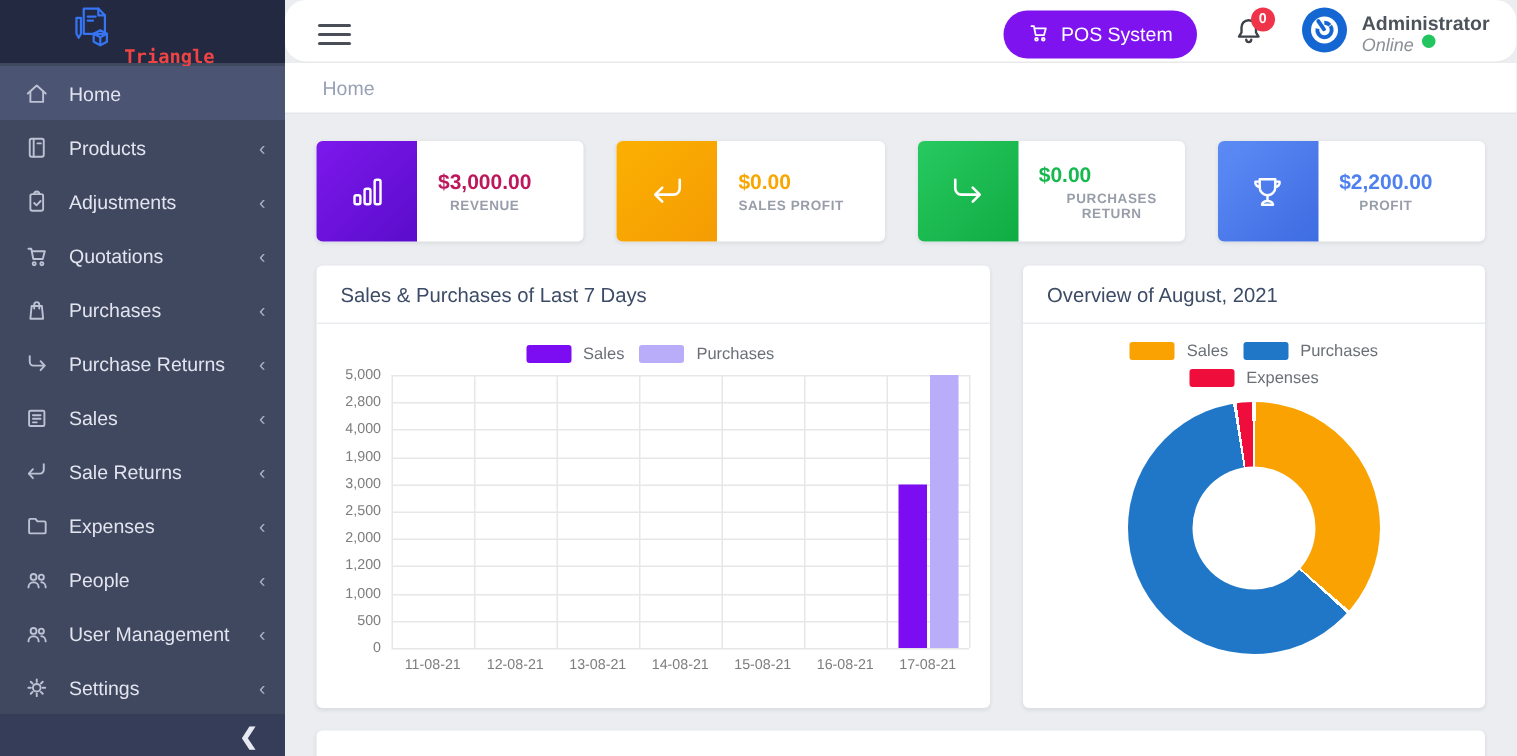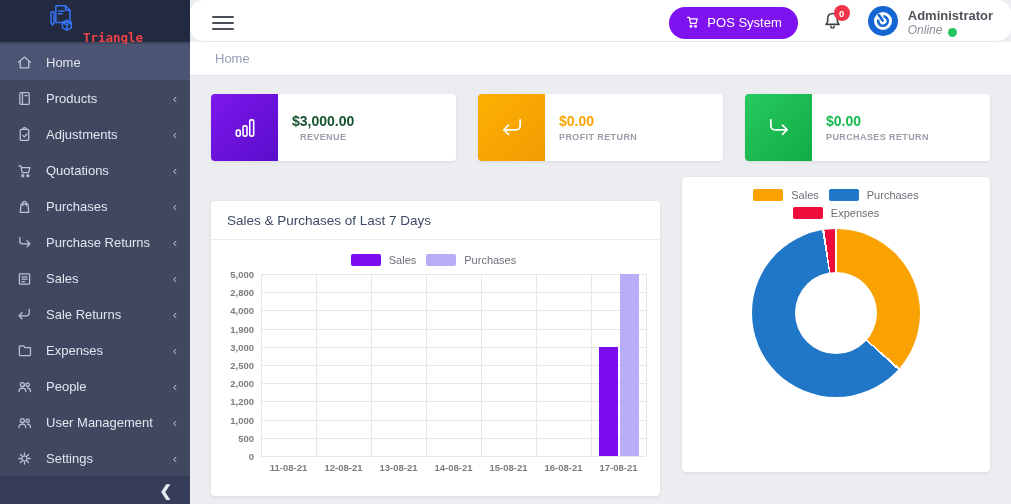--- a/index.html
+++ b/index.html
@@ -36,21 +36,21 @@
     color:#fff; font-size:13px; border:none; border-radius:16px;
     padding:7px 16px; cursor:pointer; }
   .bell-wrap { position:relative; cursor:pointer; color:#3c4248; }
   .badge { position:absolute; top:-5px; right:-7px; min-width:16px; height:16px;
     background:#ef3349; color:#fff; font-size:9.5px; font-weight:bold;
     border-radius:8px; display:flex; align-items:center; justify-content:center;
     padding:0 4px; }
   .user { display:flex; align-items:center; gap:9px; }
   .uname { font-size:13px; font-weight:bold; color:#4c535b; line-height:1.2; }
   .ustatus { font-size:12px; font-style:italic; color:#8a9098; display:flex;
-    align-items:flex-end; gap:6px; }
+    align-items:flex-start; gap:6px; }
   .dot { width:9px; height:9px; border-radius:50%; background:#22c55e; }
 
   .crumb-bar { height:34px; background:#fff; border-bottom:1px solid #e4e6e9;
     display:flex; align-items:center; padding-left:25px; }
   .crumb { font-size:13px; color:#97a0b4; }
 
   .content { padding:18px 21px 0 21px; }
 
   
   .stats-row { display:flex; gap:22px; }
@@ -61,32 +61,32 @@
   .stat-txt { padding-left:14px; }
   .stat-amt { font-size:14px; font-weight:bold; margin-bottom:3px; }
   .stat-lbl { font-size:9px; font-weight:bold; letter-spacing:.4px;
     color:#989ea9;text-align:center; }
 
   
   .charts-row { display:flex; gap:22px; margin-top:16px; }
   .card { background:#fff; border-radius:4px; box-shadow:0 1px 3px rgba(40,50,70,.10); }
   .card-hd { padding:12px 16px 11px; border-bottom:1px solid #e9ebee;
     font-size:13.5px; color:#3d4c66; }
-  .bar-card { flex:0 0 449px; height:295px;margin-top:24px; }
+  .bar-card { flex:0 0 449px; height:295px; }
   .pie-card { flex:1 1 auto; height:295px; }
 
   .legend { display:flex; justify-content:center; align-items:center;
     gap:10px; flex-wrap:wrap; }
   .leg-item { display:flex; align-items:center; gap:8px; font-size:11px;
     color:#6b6f76; }
   .leg-sw { width:30px; height:12px; border-radius:2px; }
 
   .bar-body { padding:14px 14px 0 10px; }
   .bar-legend { margin-bottom:8px; }
-  .chart-area { display:flex; height:206px;font-weight:bold; }
+  .chart-area { display:flex; height:206px; }
   .y-axis { width:40px; position:relative; margin-bottom:24px; }
   .y-tick { position:absolute; right:7px; transform:translateY(-50%);
     font-size:9.5px; color:#7d7d7d; }
   .plot { flex:1 1 auto; position:relative; margin-bottom:24px; }
   .gl-h { position:absolute; left:0; right:0; height:1px; background:#e7e7e7; }
   .gl-v { position:absolute; top:0; bottom:0; width:1px; background:#e7e7e7; }
   .x-lbl { position:absolute; top:calc(100% + 6px); transform:translateX(-50%);
     font-size:9.5px; color:#7d7d7d; white-space:nowrap; }
   .bar-group { position:absolute; bottom:0; display:flex; align-items:flex-end;
     gap:2px; transform:translateX(-50%); }
@@ -311,46 +311,61 @@
     <div class="stats-row">
         <div class="stat-card">
           <div class="stat-ic" style="background:linear-gradient(135deg,#7d18ec,#5a0ccb);">
             <svg width="26" height="26" viewBox="0 0 24 24" fill="none" stroke="currentColor" stroke-width="1.5" stroke-linecap="round" stroke-linejoin="round">
               <rect x="4" y="14" width="3.6" height="5.5" rx="1.2"></rect>
               <rect x="10.2" y="10" width="3.6" height="9.5" rx="1.2"></rect>
               <rect x="16.4" y="4.5" width="3.6" height="15" rx="1.2"></rect>
             </svg>
           </div>
           <div class="stat-txt">
-            <div class="stat-amt" style="color:#14532d;">$3,000.00</div>
+            <div class="stat-amt" style="color:#be185d;">$3,000.00</div>
             <div class="stat-lbl">REVENUE</div>
           </div>
         </div>
         <div class="stat-card">
           <div class="stat-ic" style="background:linear-gradient(135deg,#fcb001,#f49c04);">
             <svg width="28" height="28" viewBox="0 0 24 24" fill="none" stroke="currentColor" stroke-width="1.5" stroke-linecap="round" stroke-linejoin="round">
               <path d="M19 5 v5 a3.5 3.5 0 0 1 -3.5 3.5 H5.5"></path>
               <path d="M9 9.5 l-4 4 4 4"></path>
             </svg>
           </div>
           <div class="stat-txt">
             <div class="stat-amt" style="color:#f9a602;">$0.00</div>
-            <div class="stat-lbl">PROFIT RETURN</div>
+            <div class="stat-lbl">SALES PROFIT</div>
           </div>
         </div>
         <div class="stat-card">
           <div class="stat-ic" style="background:linear-gradient(135deg,#27ca60,#10ab43);">
             <svg width="28" height="28" viewBox="0 0 24 24" fill="none" stroke="currentColor" stroke-width="1.5" stroke-linecap="round" stroke-linejoin="round">
               <path d="M5 5 v5 a3.5 3.5 0 0 0 3.5 3.5 H18.5"></path>
               <path d="M15 9.5 l4 4 -4 4"></path>
             </svg>
           </div>
           <div class="stat-txt">
             <div class="stat-amt" style="color:#15b94e;">$0.00</div>
             <div class="stat-lbl">PURCHASES RETURN</div>
+          </div>
+        </div>
+        <div class="stat-card">
+          <div class="stat-ic" style="background:linear-gradient(135deg,#5d8bf5,#3e6ce2);">
+            <svg width="26" height="26" viewBox="0 0 24 24" fill="none" stroke="currentColor" stroke-width="1.5" stroke-linecap="round" stroke-linejoin="round">
+              <path d="M7.2 4.2 h9.6 v5 a4.8 4.8 0 0 1 -9.6 0 z"></path>
+              <path d="M7.2 5.6 H4.6 a2.6 2.6 0 0 0 2.8 3.2"></path>
+              <path d="M16.8 5.6 h2.6 a2.6 2.6 0 0 1 -2.8 3.2"></path>
+              <path d="M12 14 v3.2"></path>
+              <path d="M8.6 19.8 c0 -1.3 1.5 -2.3 3.4 -2.3 s3.4 1 3.4 2.3 z"></path>
+            </svg>
+          </div>
+          <div class="stat-txt">
+            <div class="stat-amt" style="color:#4e80f0;">$2,200.00</div>
+            <div class="stat-lbl">PROFIT</div>
           </div>
         </div>
       </div>
 
     <div class="charts-row">
       <div class="card bar-card">
         <div class="card-hd">Sales &amp; Purchases of Last 7 Days</div>
         <div class="bar-body">
           <div class="legend bar-legend">
               <div class="leg-item">
@@ -406,20 +421,21 @@
                 <div class="bar-group" style="left:92.85714285714286%; height:100%;">
                   <div class="bar" style="height:60%; background:#7c0cf2;"></div>
                   <div class="bar" style="height:100%; background:#b9acf8;"></div>
                 </div>
               </div>
           </div>
         </div>
       </div>
 
       <div class="card pie-card">
+        <div class="card-hd">Overview of August, 2021</div>
         <div class="pie-body">
           <div class="legend pie-legend">
               <div class="leg-item">
                 <span class="leg-sw" style="background:#f9a202;"></span>
                 <span>Sales</span>
               </div>
               <div class="leg-item">
                 <span class="leg-sw" style="background:#2077c8;"></span>
                 <span>Purchases</span>
               </div>

